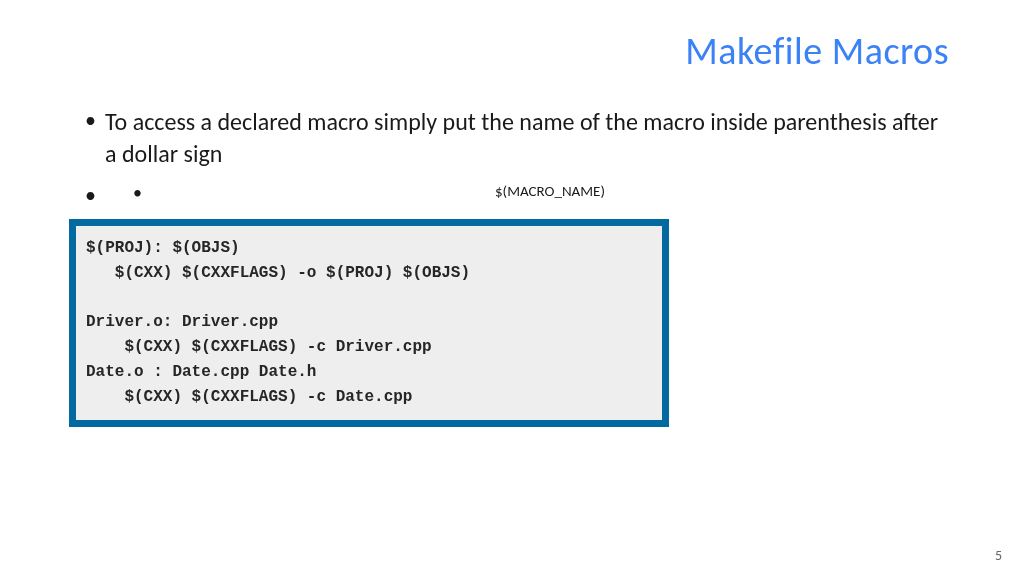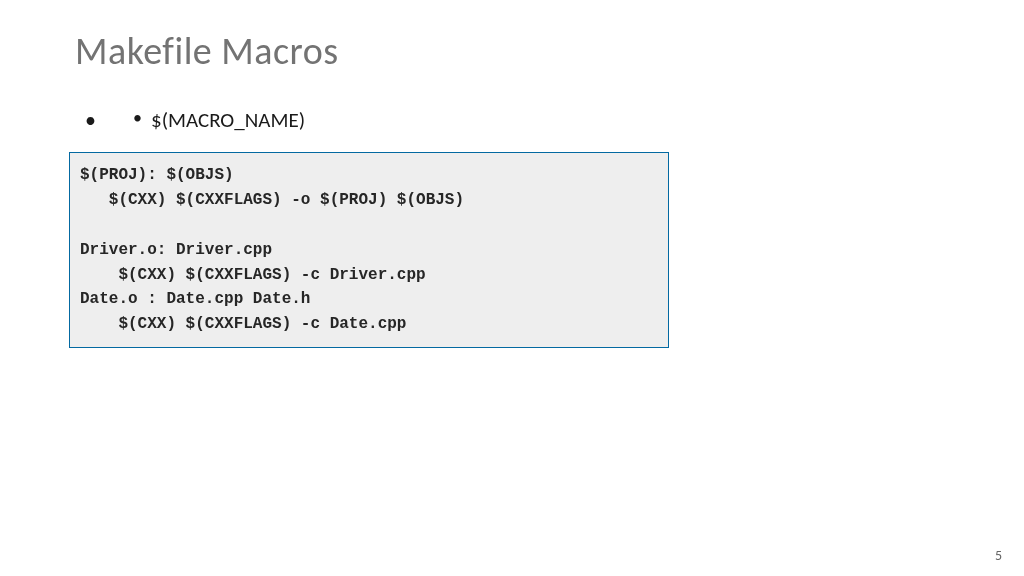--- a/index.html
+++ b/index.html
@@ -10,24 +10,24 @@
     body {
       width: 1024px;
       height: 576px;
       background: #ffffff;
       font-family: Calibri, "Segoe UI", Arial, sans-serif;
       color: #000000;
       position: relative;
       padding: 28px 75px 0 75px;
     }
     .title {
-      text-align: left;
+      text-align: right;
       font-size: 38px;
       font-weight: 400;
-      color: #737373;
+      color: #3b82f6;
       margin-bottom: 32px;
       letter-spacing: 0.5px;
     }
     .bullet-list {
       list-style: none;
       padding-left: 8px;
     }
     .bullet-list > li {
       position: relative;
       padding-left: 22px;
@@ -44,38 +44,39 @@
       font-size: 22px;
     }
     .sub-list {
       list-style: none;
       padding-left: 28px;
       margin-top: 4px;
     }
     .sub-list > li {
       position: relative;
       padding-left: 18px;
-      font-size: 21px;
+      font-size: 15px;
       line-height: 1.35;
       margin-bottom: 4px;
       color: #1a1a1a;
+      text-align: center;
     }
     .sub-list > li::before {
       content: "•";
       position: absolute;
       left: 0;
       top: 0;
       font-size: 18px;
     }
     .code-box {
       margin-top: 18px;
       margin-left: -6px;
       width: 600px;
       background: #eeeeee;
-      border: 1px solid #0369a1;
+      border: 7px solid #0369a1;
       padding: 10px 10px 10px 10px;
       font-family: "Courier New", Courier, monospace;
       font-size: 16px;
       font-weight: bold;
       line-height: 1.55;
       color: #262626;
       white-space: pre;
     }
     .page-number {
       position: absolute;
@@ -84,20 +85,21 @@
       font-size: 14px;
       color: #666666;
     }
   </style>
 </head>
 <body>
 
 <h1 class="title">Makefile Macros</h1>
 
 <ul class="bullet-list">
+  <li>To access a declared macro simply put the name of the macro inside parenthesis after a dollar sign</li>
   <li>
     <ul class="sub-list">
       <li>$(MACRO_NAME)</li>
     </ul>
   </li>
 </ul>
 
 <div class="code-box">$(PROJ): $(OBJS)
    $(CXX) $(CXXFLAGS) -o $(PROJ) $(OBJS)
 

